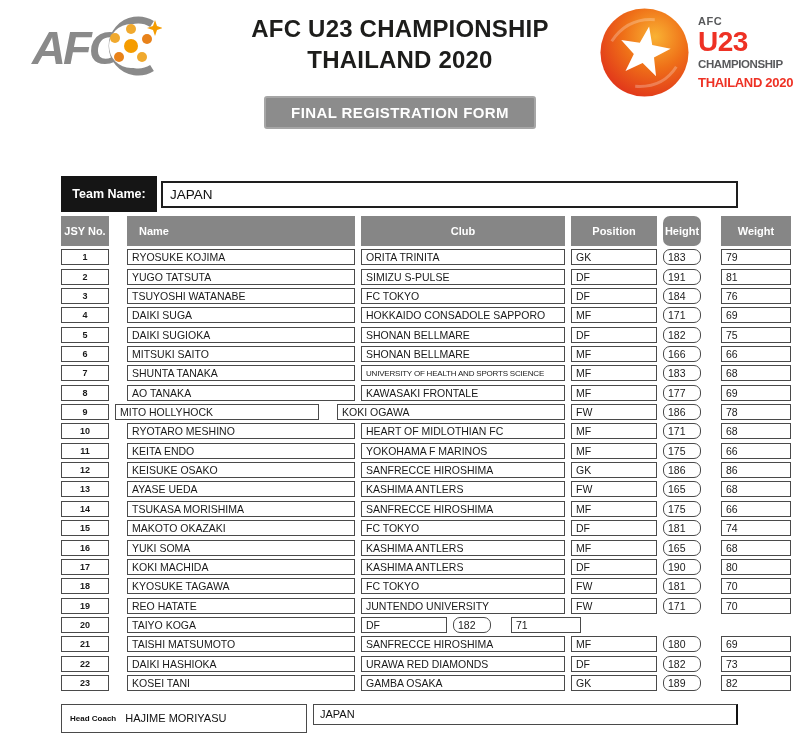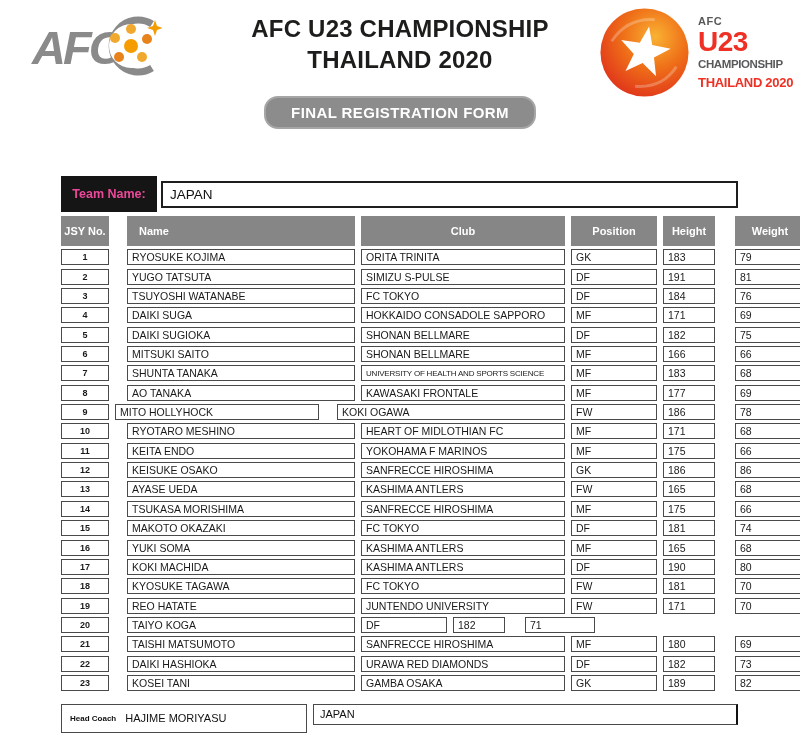--- a/index.html
+++ b/index.html
@@ -25,45 +25,45 @@
   .event-logo { position:absolute; left:598px; top:6px; display:flex; align-items:flex-start; }
   .event-logo .ball-wrap { width:93px; height:93px; }
   .event-logo .text-block { margin-left:7px; margin-top:10px; line-height:1; }
   .ev-afc { color:#58595b; font-weight:bold; font-size:11px; letter-spacing:0.5px; }
   .ev-u23 { color:#ee3124; font-weight:bold; font-size:28px; margin-top:1px; letter-spacing:-0.5px; }
   .ev-champ { color:#58595b; font-weight:bold; font-size:11.5px; margin-top:3px; letter-spacing:-0.4px; }
   .ev-thai { color:#ee3124; font-weight:bold; font-size:13px; margin-top:5px; letter-spacing:-0.3px; }
 
   .reg-button {
     position:absolute; left:264px; top:96px; width:272px; height:33px;
-    background:#8c8c8c; border:2px solid #a6a6a6; border-radius:14px;
+    background:#8c8c8c; border:2px solid #a6a6a6; border-radius:3px;
     color:#ffffff; font-weight:bold; font-size:15px; letter-spacing:0.4px;
     display:flex; align-items:center; justify-content:center; cursor:pointer;
   }
 
   
   .form-area { position:absolute; left:61px; top:176px; width:677px; }
 
   .team-row { display:flex; height:36px; }
   .team-label {
-    width:96px; background:#151515; color:#ec4899; font-weight:bold; font-size:12.5px;
+    width:96px; background:#151515; color:#ffffff; font-weight:bold; font-size:12.5px;
     display:flex; align-items:center; justify-content:center; flex:none;
   }
   .team-input {
     flex:1; margin-left:4px; align-self:center; height:27px;
     border:2px solid #1e1e1e; background:#fff; font-size:13.5px;
     display:flex; align-items:center; padding-left:7px; color:#111;
   }
 
   .grid-row { display:flex; }
   .c-jsy  { width:48px;  flex:none; }
   .c-name { width:228px; flex:none; margin-left:18px; }
   .c-club { width:204px; flex:none; margin-left:6px; }
   .c-pos  { width:86px;  flex:none; margin-left:6px; }
-  .c-ht   { width:52px;  flex:none; margin-left:6px; }
+  .c-ht   { width:38px;  flex:none; margin-left:6px;border-radius:7px; }
   .c-wt   { width:70px;  flex:none; margin-left:20px; }
 
   .header-row { margin-top:4px; }
   .hcell {
     background:#868686; color:#ffffff; font-weight:bold; font-size:11px;
     height:30px; display:flex; align-items:center; justify-content:center;
   }
   .hcell.left { justify-content:flex-start; padding-left:12px; }
 
   .player-row { margin-top:3.35px; }

